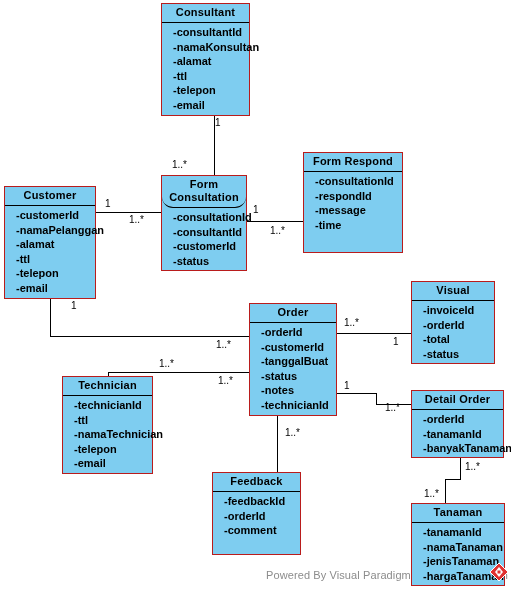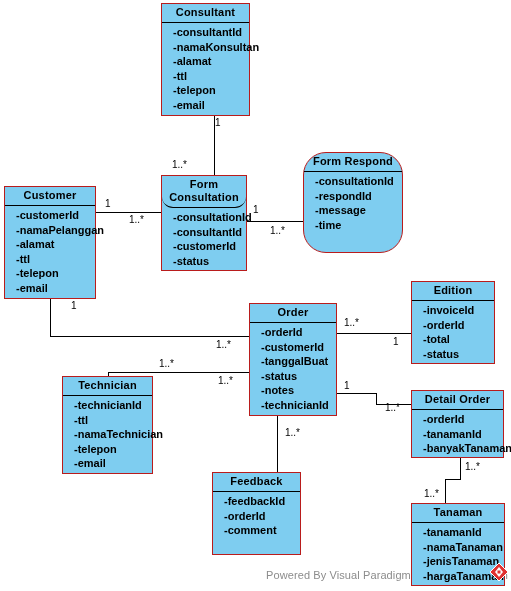--- a/index.html
+++ b/index.html
@@ -131,21 +131,21 @@
   <div class="uml-class" style="left:161px; top:175px; width:86px; height:96px;">
     <div class="uml-name" style="padding:2px 1px 3px 1px;border-radius:11px;">Form Consultation</div>
     <div class="uml-attrs">
       <div class="uml-attr">-consultationId</div>
       <div class="uml-attr">-consultantId</div>
       <div class="uml-attr">-customerId</div>
       <div class="uml-attr">-status</div>
     </div>
   </div>
 
-  <div class="uml-class" style="left:303px; top:152px; width:100px; height:101px;border-radius:23px;">
+  <div class="uml-class" style="left:303px; top:152px; width:100px; height:101px;">
     <div class="uml-name">Form Respond</div>
     <div class="uml-attrs">
       <div class="uml-attr">-consultationId</div>
       <div class="uml-attr">-respondId</div>
       <div class="uml-attr">-message</div>
       <div class="uml-attr">-time</div>
     </div>
   </div>
 
   <div class="uml-class" style="left:249px; top:303px; width:88px; height:113px;">
@@ -154,21 +154,21 @@
       <div class="uml-attr">-orderId</div>
       <div class="uml-attr">-customerId</div>
       <div class="uml-attr">-tanggalBuat</div>
       <div class="uml-attr">-status</div>
       <div class="uml-attr">-notes</div>
       <div class="uml-attr">-technicianId</div>
     </div>
   </div>
 
   <div class="uml-class" style="left:411px; top:281px; width:84px; height:83px;">
-    <div class="uml-name">Edition</div>
+    <div class="uml-name">Visual</div>
     <div class="uml-attrs">
       <div class="uml-attr">-invoiceId</div>
       <div class="uml-attr">-orderId</div>
       <div class="uml-attr">-total</div>
       <div class="uml-attr">-status</div>
     </div>
   </div>
 
   <div class="uml-class" style="left:62px; top:376px; width:91px; height:98px;">
     <div class="uml-name">Technician</div>

